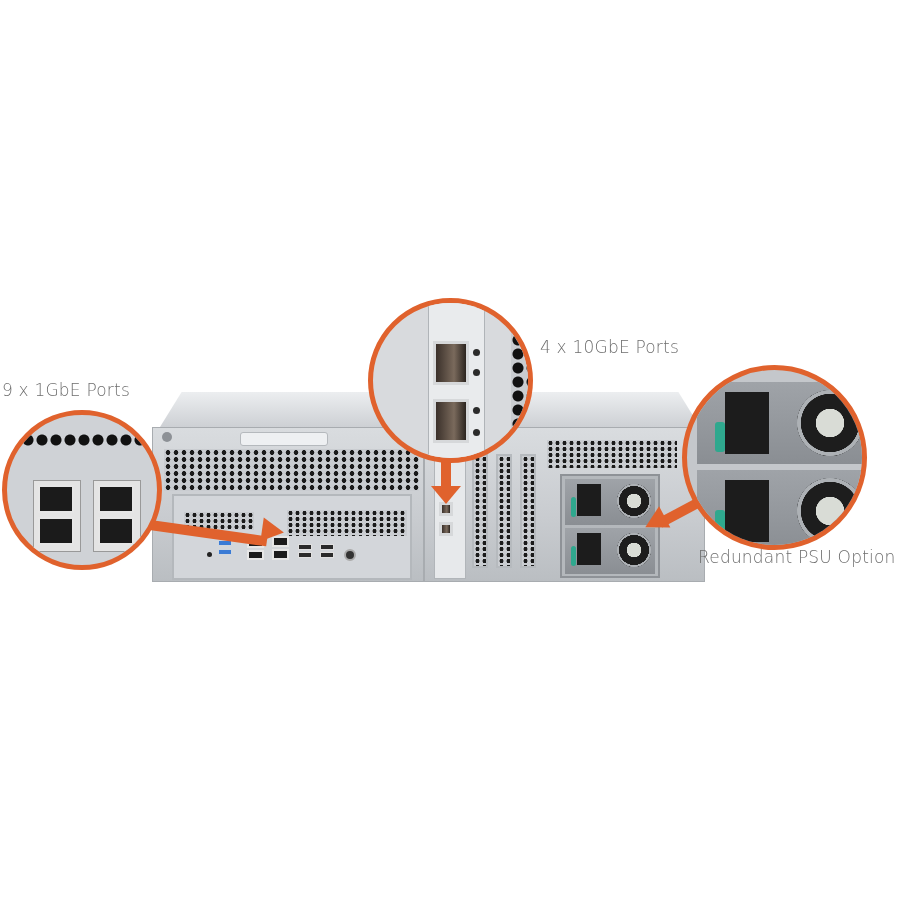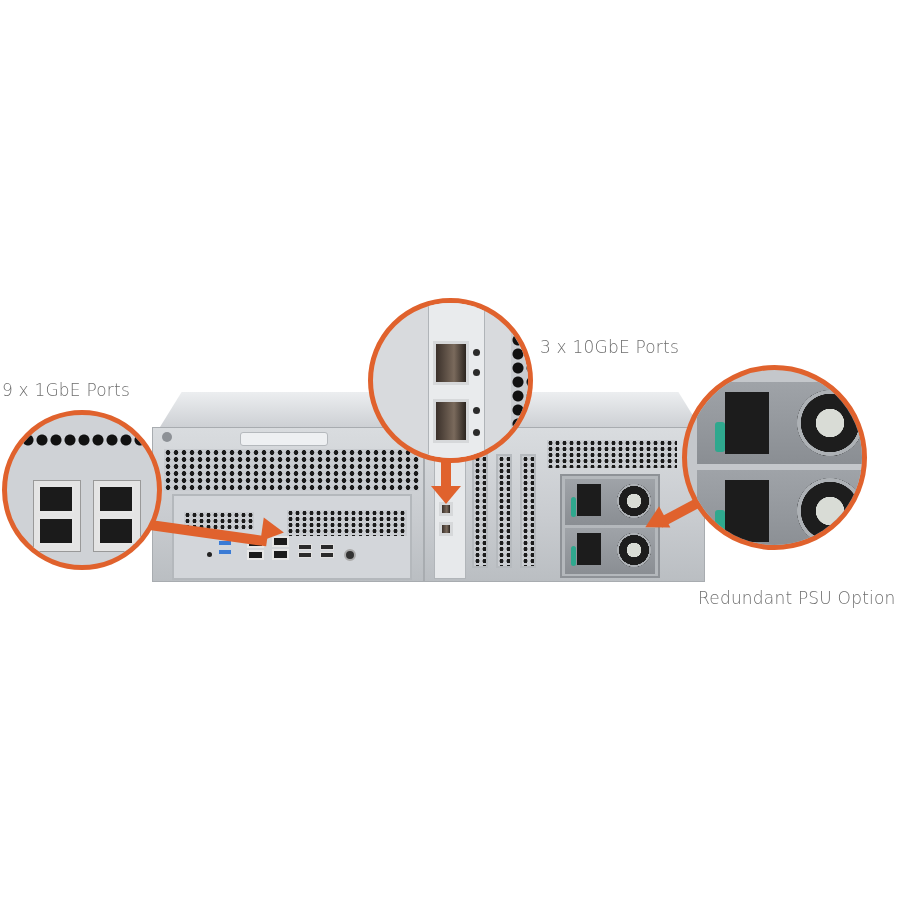--- a/index.html
+++ b/index.html
@@ -112,14 +112,14 @@
     <div class="abs fan" style="left:100px;top:8px;width:66px;height:66px;"></div>
   </div>
   <div class="abs dark-metal" style="left:10px;top:100px;width:170px;height:82px;">
     <div class="abs psu-socket" style="left:28px;top:10px;width:44px;height:62px;"></div>
     <div class="abs psu-latch" style="left:18px;top:40px;width:10px;height:30px;"></div>
     <div class="abs fan" style="left:100px;top:8px;width:66px;height:66px;"></div>
   </div>
 </div>
 
 <div class="abs label" style="left:2px;top:380px;">9 x 1GbE Ports</div>
-<div class="abs label" style="left:540px;top:337px;">3 x 10GbE Ports</div>
-<div class="abs label" style="left:698px;top:588px;">Redundant PSU Option</div>
+<div class="abs label" style="left:540px;top:337px;">4 x 10GbE Ports</div>
+<div class="abs label" style="left:698px;top:547px;">Redundant PSU Option</div>
 
 </body></html>

